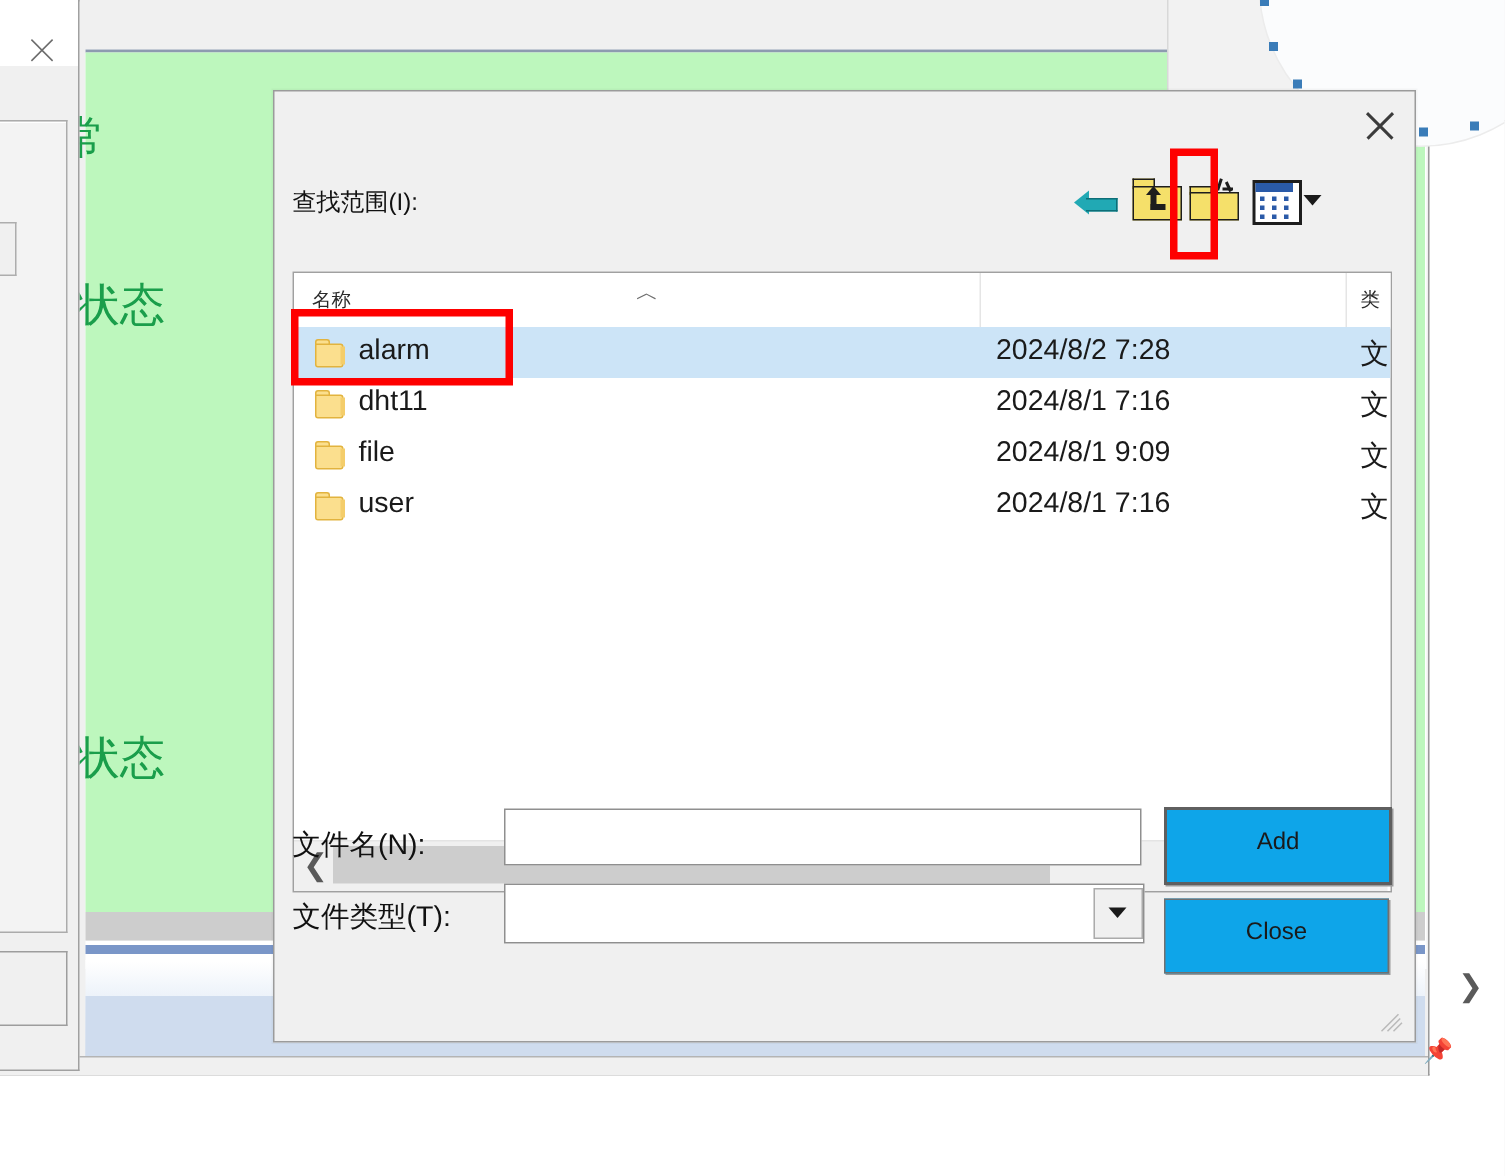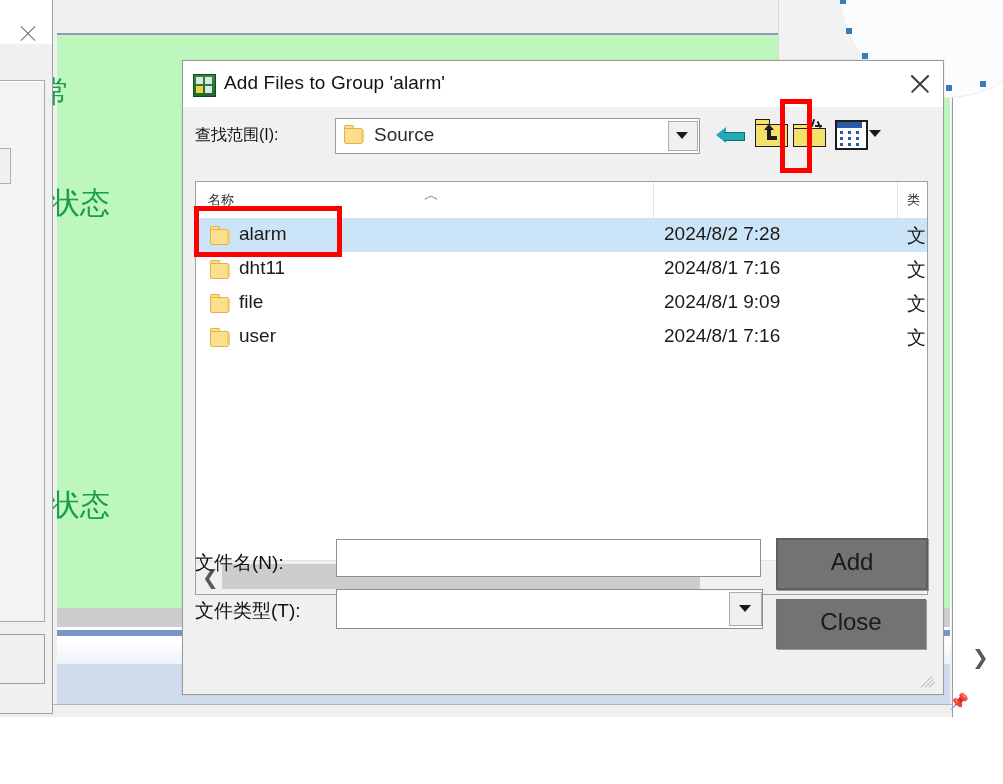--- a/index.html
+++ b/index.html
@@ -134,21 +134,21 @@
 
   
   #fn-label{left:12px;top:489px;font-size:19px;color:#111;white-space:nowrap;}
   #fn-input{left:153px;top:478px;width:425px;height:38px;background:#ffffff;border:1px solid #8f8f8f;box-sizing:border-box;font-size:19px;padding:0 6px;color:#1a1a1a;outline:none;font-family:"Liberation Sans","DejaVu Sans",sans-serif;}
   #ft-label{left:12px;top:537px;font-size:19px;color:#111;white-space:nowrap;}
   #ft-combo{left:153px;top:528px;width:425px;height:38px;background:#ffffff;border:1px solid #8f8f8f;}
   #ft-text{left:9px;top:7px;font-size:19px;color:#1a1a1a;white-space:nowrap;}
   #ft-arrowbtn{left:392px;top:2px;width:31px;height:32px;background:#f0f0f0;border:1px solid #ababab;}
 
   
-  .dlgbtn{background:#737373;border:1px solid #707070;box-shadow:1px 1px 0 #9a9a9a;color:#1a1a1a;font-size:24px;text-align:center;font-family:"Liberation Sans","DejaVu Sans",sans-serif;cursor:default;}
+  .dlgbtn{background:#0ea5e9;border:1px solid #707070;box-shadow:1px 1px 0 #9a9a9a;color:#1a1a1a;font-size:16px;text-align:center;font-family:"Liberation Sans","DejaVu Sans",sans-serif;cursor:default;}
   #btn-add{left:593px;top:477px;width:148px;height:48px;border:2px solid #5f5f5f;line-height:44px;}
   #btn-close{left:593px;top:538px;width:148px;height:48px;line-height:44px;}
 
   
   #dlg-grip{left:735px;top:608px;width:22px;height:22px;}
   #dlg-grip i{position:absolute;background:#b9b9b9;height:1px;}
 </style>
 </head>
 <body>
 
@@ -198,42 +198,22 @@
 
     <span class="bdot" style="left:6px;top:145px;"></span>
 
     <span class="bdot" style="left:0px;top:115px;"></span>
 
   </div>
 </div>
 
 <div class="abs" id="dialog">
 
-  <div class="abs" id="dlg-titlebar">
-    <div class="abs" id="dlg-appicon">
-      <span class="g1"></span>
-        <span class="g2"></span>
-        <span class="g3"></span>
-        <span class="g4"></span>
-    </div>
-    <div class="abs" id="dlg-title-text">Add Files to Group 'alarm'</div>
-  </div>
 
   <div class="abs" id="lookin-label">查找范围(I):</div>
-  <div class="abs" id="lookin-combo">
-    <div class="abs folderico" id="lookin-folder">
-      <span class="tab"></span>
-        <span class="body"></span>
-        <span class="shade"></span>
-    </div>
-    <div class="abs" id="lookin-text">Source</div>
-    <div class="abs" id="lookin-arrowbtn">
-      <span class="caret-dn abs" style="left:7px;top:10px;"></span>
-    </div>
-  </div>
 
   <div class="abs" id="tb-back">
     <span class="head"></span>
       <span class="shaft"></span>
   </div>
   <div class="abs" id="tb-up">
     <span class="ftab"></span>
       <span class="fbody"></span>
     <span class="arrowt"></span>
       <span class="arrowv"></span>

